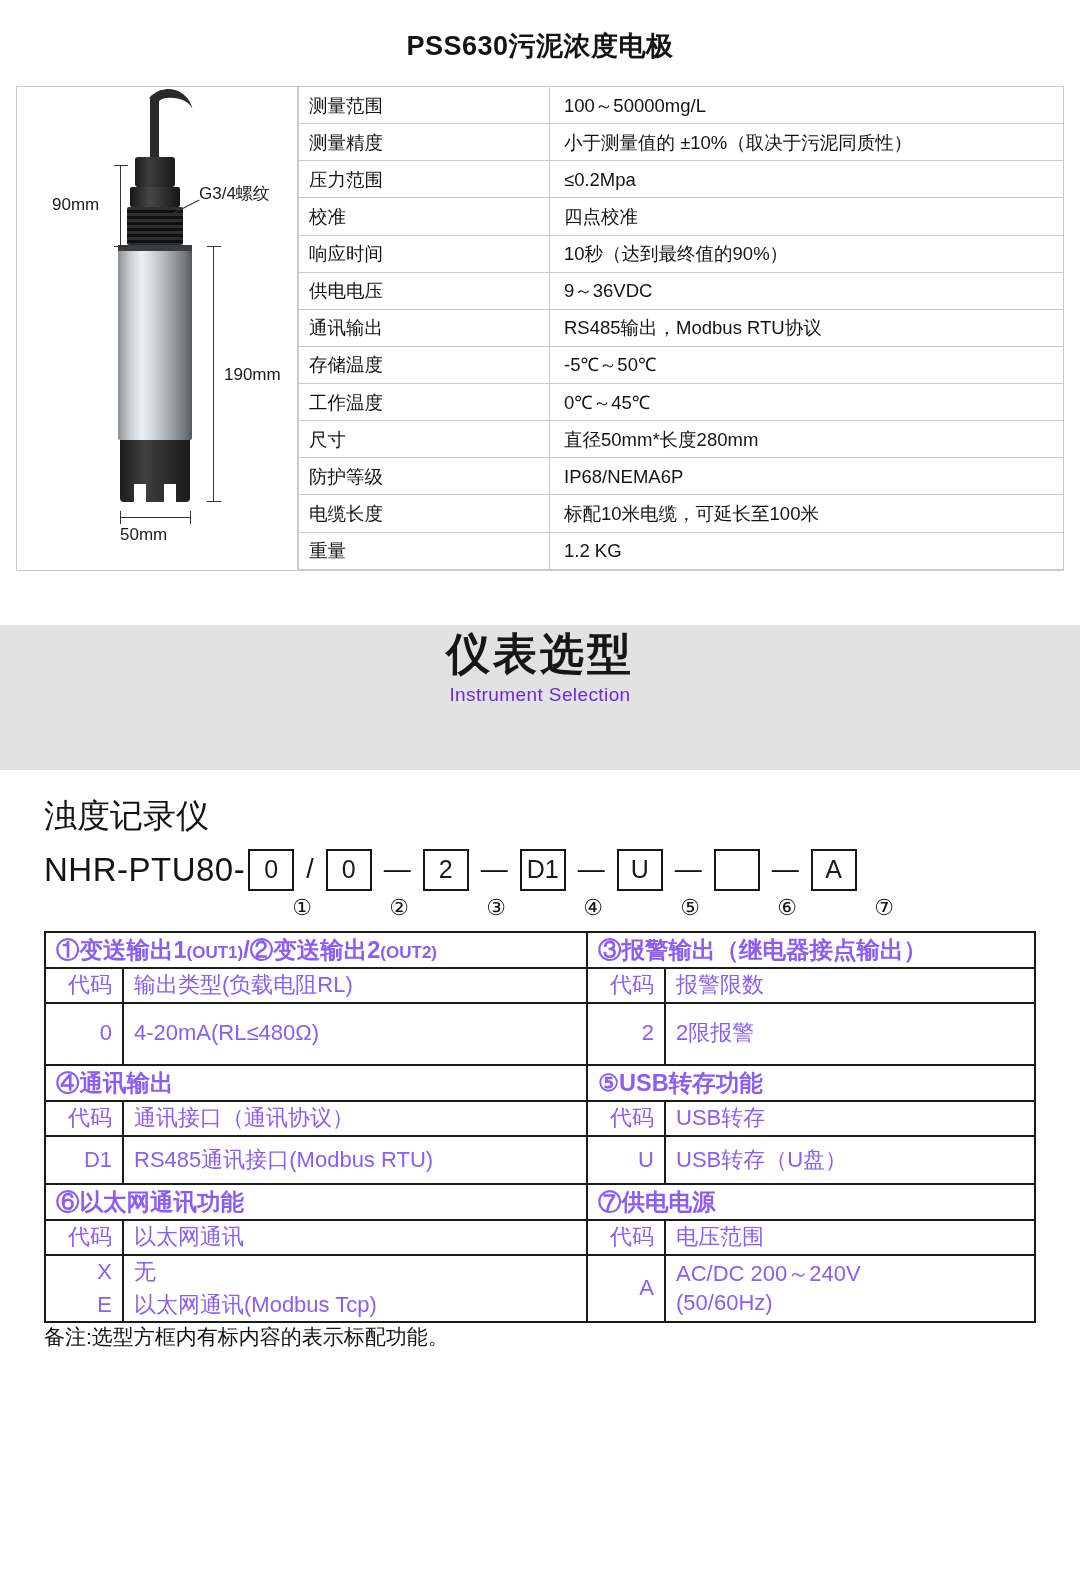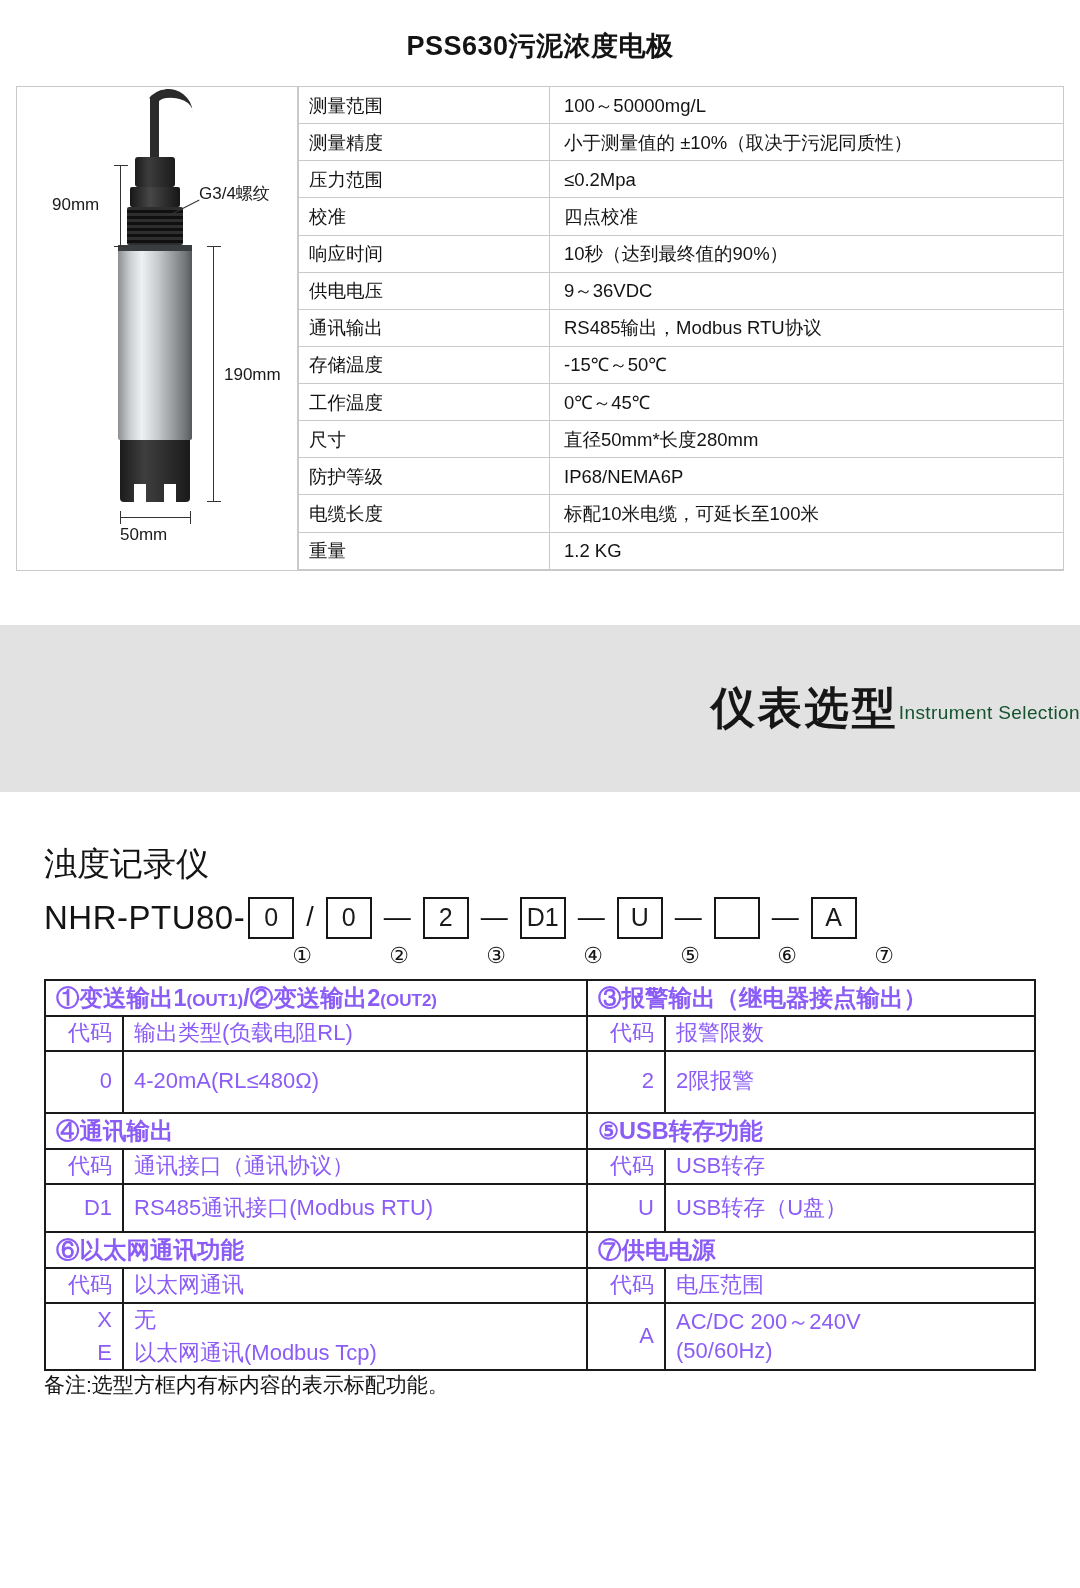--- a/index.html
+++ b/index.html
@@ -176,46 +176,46 @@
   .spec-table td.v {
     padding-left: 14px;
   }
   .spec-table tr:first-child td { border-top: none; }
   .spec-table td:last-child { border-right: none; }
 
   
   .band {
     margin-top: 54px;
     background: #e2e2e2;
-    height: 167px;
+    height: 145px;
     display: flex;
-    flex-direction: row;
+    flex-direction: column;
     align-items: center;
-    justify-content: flex-end;
+    justify-content: flex-start;
   }
   .band-cn {
     font-size: 44px;
     font-weight: bold;
     letter-spacing: 3px;
     color: #161616;
   }
   .band-en {
     font-size: 19px;
-    color: #14532d;
-    margin-top: 10px;
+    color: #6d28d9;
+    margin-top: 0;
     letter-spacing: 0.4px;
   }
 
   
   .sel-section {
     padding: 0 44px;
   }
   .sel-title {
     font-size: 33px;
-    margin-top: 50px;
+    margin-top: 24px;
     color: #141414;
   }
   .model-row {
     display: flex;
     align-items: center;
     margin-top: 10px;
   }
   .model-prefix {
     font-size: 33px;
     letter-spacing: 0.5px;
@@ -342,21 +342,21 @@
         <tr>
           <td class="k">供电电压</td>
           <td class="v">9～36VDC</td>
         </tr>
         <tr>
           <td class="k">通讯输出</td>
           <td class="v">RS485输出，Modbus RTU协议</td>
         </tr>
         <tr>
           <td class="k">存储温度</td>
-          <td class="v">-15℃～50℃</td>
+          <td class="v">-5℃～50℃</td>
         </tr>
         <tr>
           <td class="k">工作温度</td>
           <td class="v">0℃～45℃</td>
         </tr>
         <tr>
           <td class="k">尺寸</td>
           <td class="v">直径50mm*长度280mm</td>
         </tr>
         <tr>

